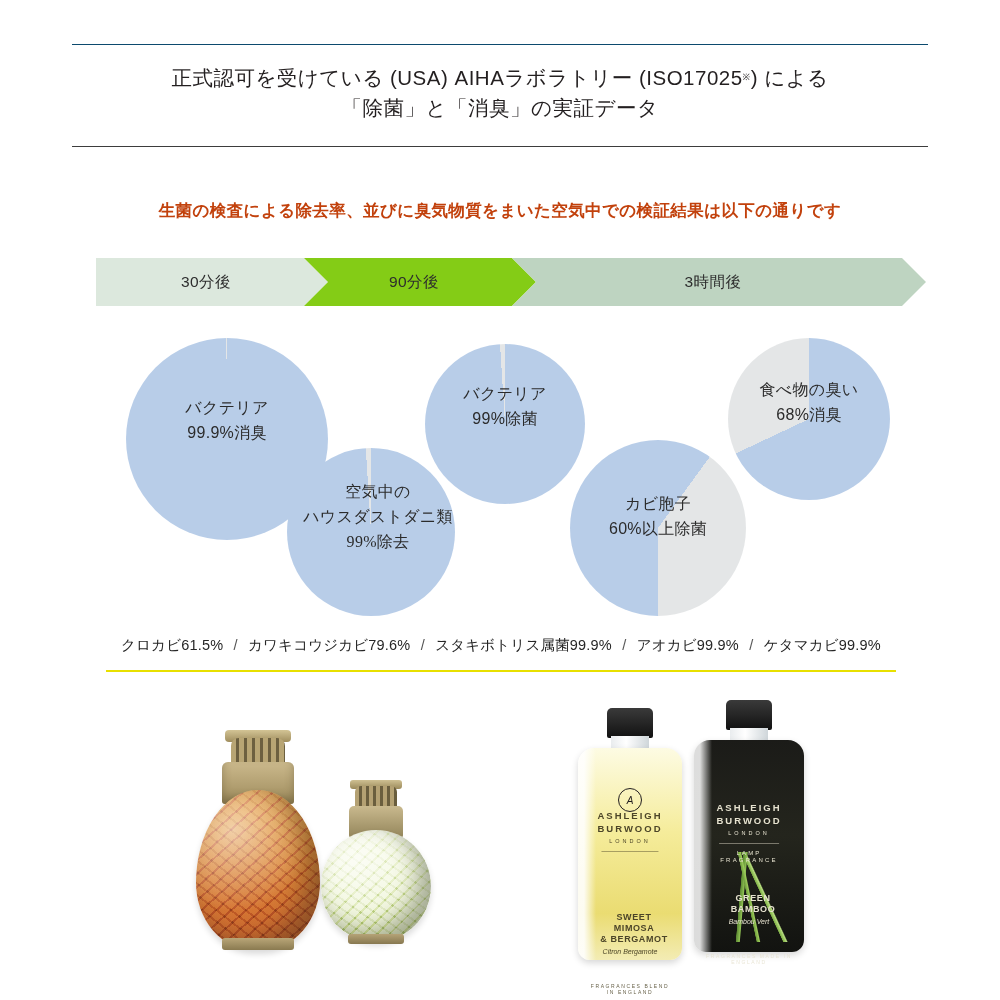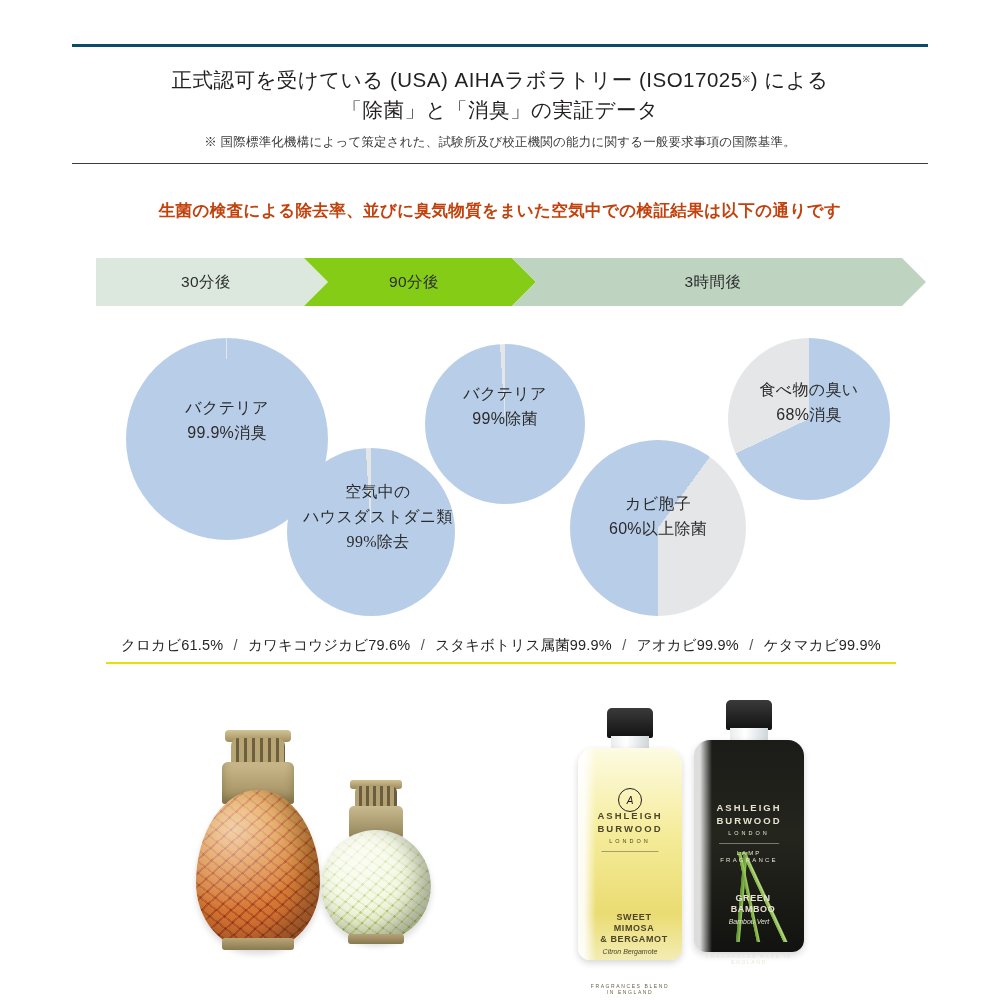--- a/index.html
+++ b/index.html
@@ -15,23 +15,23 @@
     color: #231f20;
     overflow: hidden;
   }
 
   
   .header {
     position: absolute;
     left: 72px;
     top: 44px;
     width: 856px;
-    border-top: 3px solid #0c4a6e;
+    border-top: 1px solid #0c4a6e;
     border-bottom: 1px solid #3d3d3d;
-    padding: 18px 0 12px 0;
+    padding: 18px 0 24px 0;
     box-sizing: border-box;
     text-align: center;
   }
   .header .h-line1,
   .header .h-line2 {
     font-size: 20.5px;
     letter-spacing: 0.5px;
     line-height: 1.45;
     color: #231f20;
   }
@@ -116,21 +116,21 @@
   
   .footstrip {
     position: absolute;
     left: 106px;
     top: 636px;
     width: 790px;
     text-align: center;
     font-size: 14.5px;
     color: #262626;
     letter-spacing: 0.2px;
-    padding-bottom: 7px;
+    padding-bottom: 15px;
     border-bottom: 2px solid #e8e000;
   }
   .footstrip .sep { color: #555; padding: 0 6px; }
 
   
   .photo { position: absolute; left: 0; top: 690px; width: 1000px; height: 310px; }
 
   
   .lamp1-body {
     position: absolute; left: 196px; top: 100px; width: 124px; height: 160px;
@@ -254,21 +254,20 @@
   }
 </style>
 </head>
 <body>
 
 <div class="header">
   <div class="h-line1">
     <span>正式認可を受けている (USA) AIHAラボラトリー (ISO17025</span><span class="sup">※</span><span>) による</span>
   </div>
   <div class="h-line2">「除菌」と「消臭」の実証データ</div>
-  <div class="h-note">※ 国際標準化機構によって策定された、試験所及び校正機関の能力に関する一般要求事項の国際基準。</div>
 </div>
 
 <div class="lead">生菌の検査による除去率、並びに臭気物質をまいた空気中での検証結果は以下の通りです</div>
 
 <div class="timeline">
   <div class="tl-seg seg1">
     <span>30分後</span>
   </div>
   <div class="tl-seg seg2">
     <span>90分後</span>

